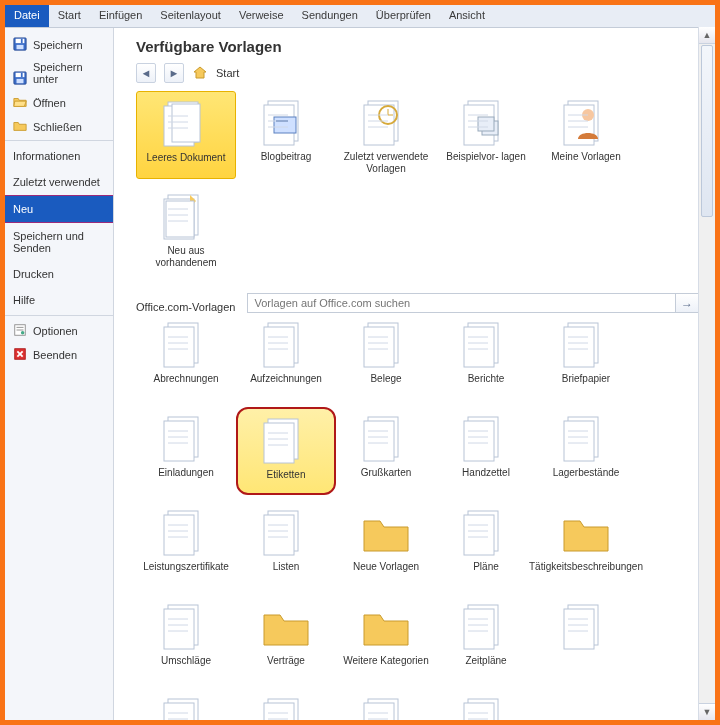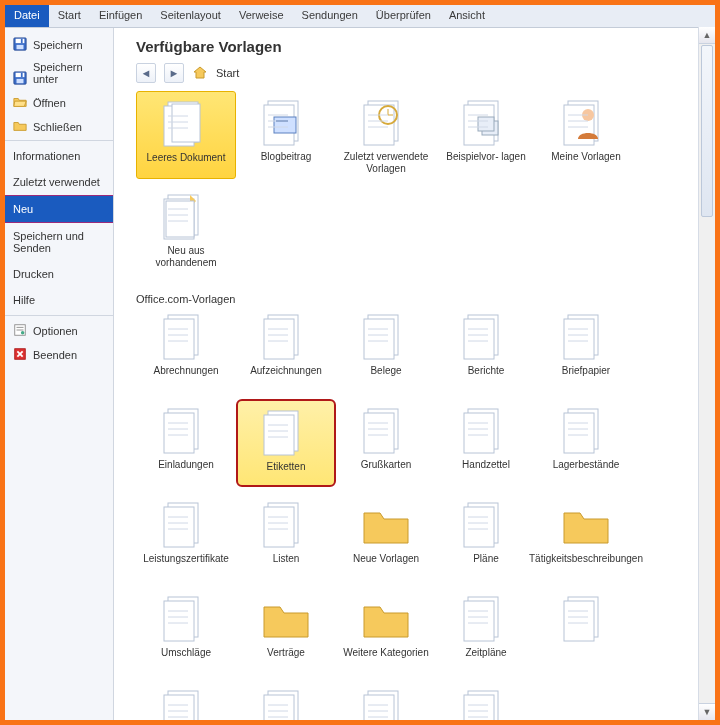--- a/index.html
+++ b/index.html
@@ -22,21 +22,21 @@
 .content{flex:1;overflow:hidden;display:flex;flex-direction:column}
 .content-inner{padding:10px 16px 10px 22px;overflow:auto;flex:1}
 .h1{font-size:15px;font-weight:600;color:#333;margin-bottom:8px}
 .crumb{display:flex;align-items:center;gap:8px;margin-bottom:8px;font-size:11px}
 .crumb .navbtn{width:18px;height:18px;border:1px solid #c9d2e0;border-radius:2px;background:linear-gradient(#fff,#edf1f8);display:flex;align-items:center;justify-content:center;color:#5a6b8a}
 .crumb .home{width:16px;height:16px}
 .grid{display:flex;flex-wrap:wrap;gap:0}
 .tile{width:100px;height:88px;display:flex;flex-direction:column;align-items:center;justify-content:flex-start;padding-top:6px;text-align:center;font-size:10px;line-height:1.2;cursor:default}
 .tile .thumb{width:56px;height:50px;display:flex;align-items:center;justify-content:center;margin-bottom:4px}
 .tile.selected{background:linear-gradient(#ffe675,#ffd440);border:1px solid #e7b200;border-radius:3px;box-sizing:border-box}
-.tile.highlight{background:linear-gradient(#fff0a8,#ffe675);border:2px solid #b01818;border-radius:6px;box-sizing:border-box}
+.tile.highlight{background:linear-gradient(#fff0a8,#ffe675);border:2px solid #b01818;border-radius:12px;box-sizing:border-box}
 .searchrow{display:flex;align-items:stretch;margin:4px 0 8px 0}
 .searchrow input{flex:1;border:1px solid #c4ccd8;padding:3px 6px;font-size:11px;font-family:inherit;color:#888}
 .searchrow .go{width:22px;border:1px solid #c4ccd8;border-left:none;background:linear-gradient(#fff,#edf1f8);display:flex;align-items:center;justify-content:center;color:#5a6b8a;font-size:12px}
 .officerow{display:flex;align-items:flex-end;gap:12px;margin-top:14px}
 .officerow .lbl{white-space:nowrap}
 .officerow .searchrow{flex:1;margin:0}
 .scrollbar{position:absolute;right:0;top:22px;bottom:0;width:16px;background:#f0f0f0;border-left:1px solid #d6dce6}
 .sb-btn{height:16px;background:linear-gradient(#fff,#e6e6ee);border-bottom:1px solid #c9d2e0;display:flex;align-items:center;justify-content:center;color:#666;font-size:9px}
 .sb-btn.bottom{position:absolute;bottom:0;width:100%;border-top:1px solid #c9d2e0;border-bottom:none}
 .sb-thumb{position:absolute;left:2px;right:2px;top:18px;height:170px;background:linear-gradient(#f3f6fb,#dfe6f1);border:1px solid #bcc8da;border-radius:2px}
@@ -232,20 +232,24 @@
                   <line x1="10" y1="24" x2="30" y2="24" stroke="#d0d8e6"></line>
                   <line x1="10" y1="30" x2="30" y2="30" stroke="#d0d8e6"></line>
                 </svg>
               </div>
               <span>Neu aus vorhandenem</span>
             </div>
           </div>
 
         <div class="officerow">
           <span class="lbl">Office.com-Vorlagen</span>
+          <div class="searchrow">
+            <input type="text" placeholder="Vorlagen auf Office.com suchen" style="">
+            <div class="go">→</div>
+          </div>
         </div>
 
         <div class="grid" id="onlinegrid">
             <div class="tile">
               <div class="thumb">
                 <svg viewBox="0 0 56 50">
                   <rect x="10" y="4" width="30" height="40" fill="#fff" stroke="#b8c4d6"></rect>
                   <rect x="6" y="8" width="30" height="40" fill="#fff" stroke="#b8c4d6"></rect>
                   <line x1="10" y1="18" x2="30" y2="18" stroke="#d0d8e6"></line>
                   <line x1="10" y1="24" x2="30" y2="24" stroke="#d0d8e6"></line>

